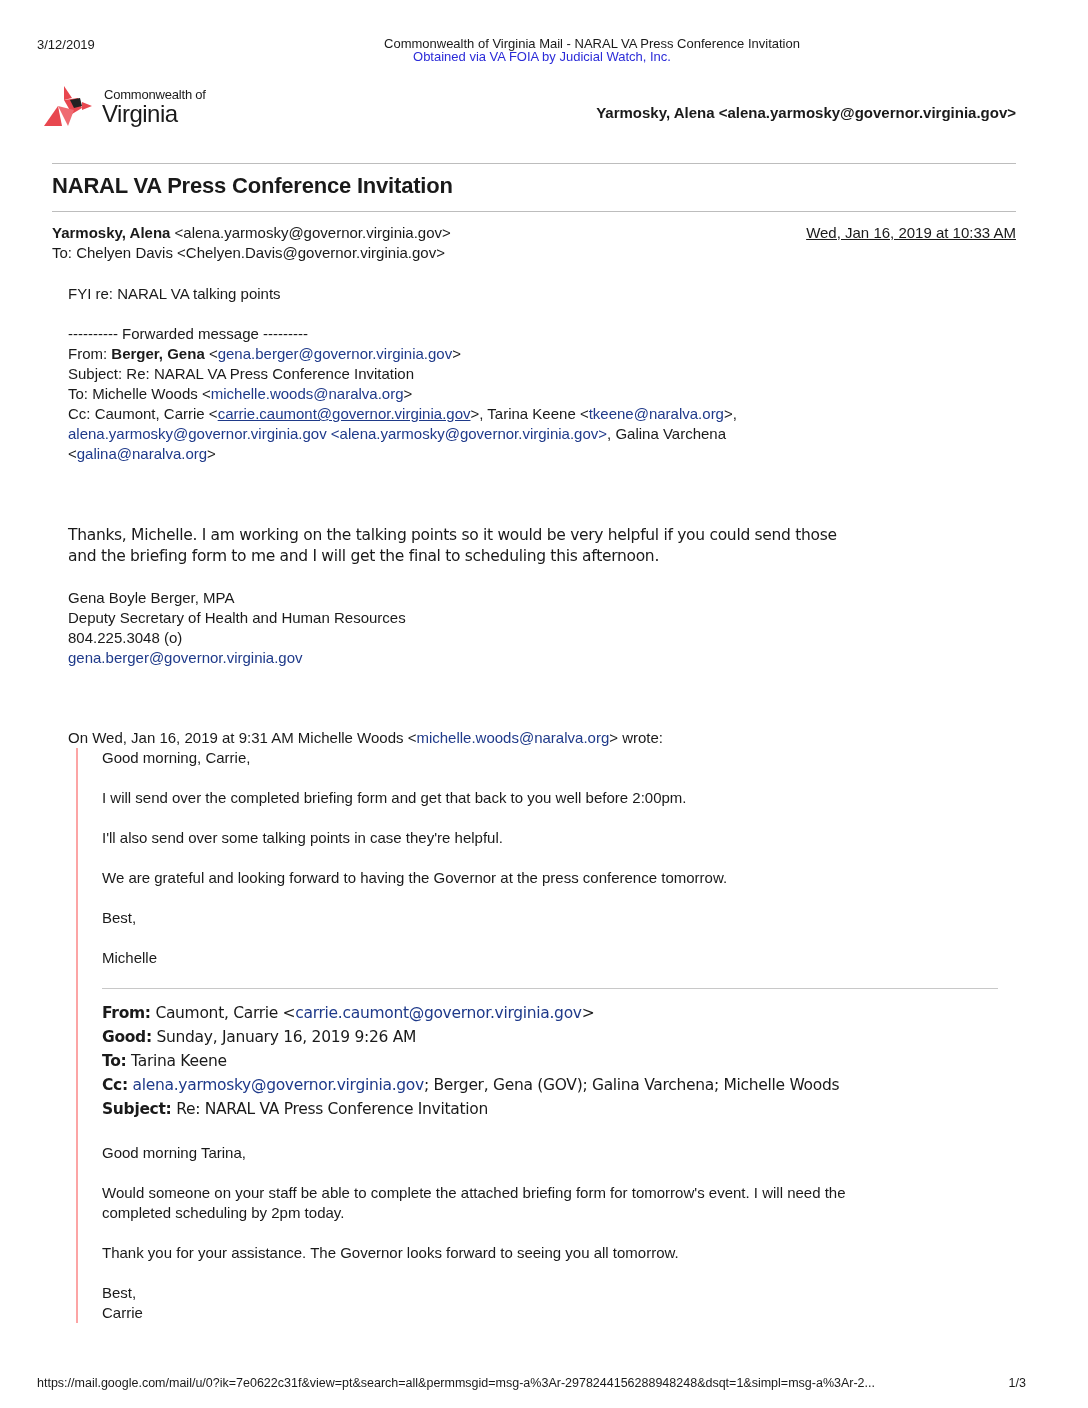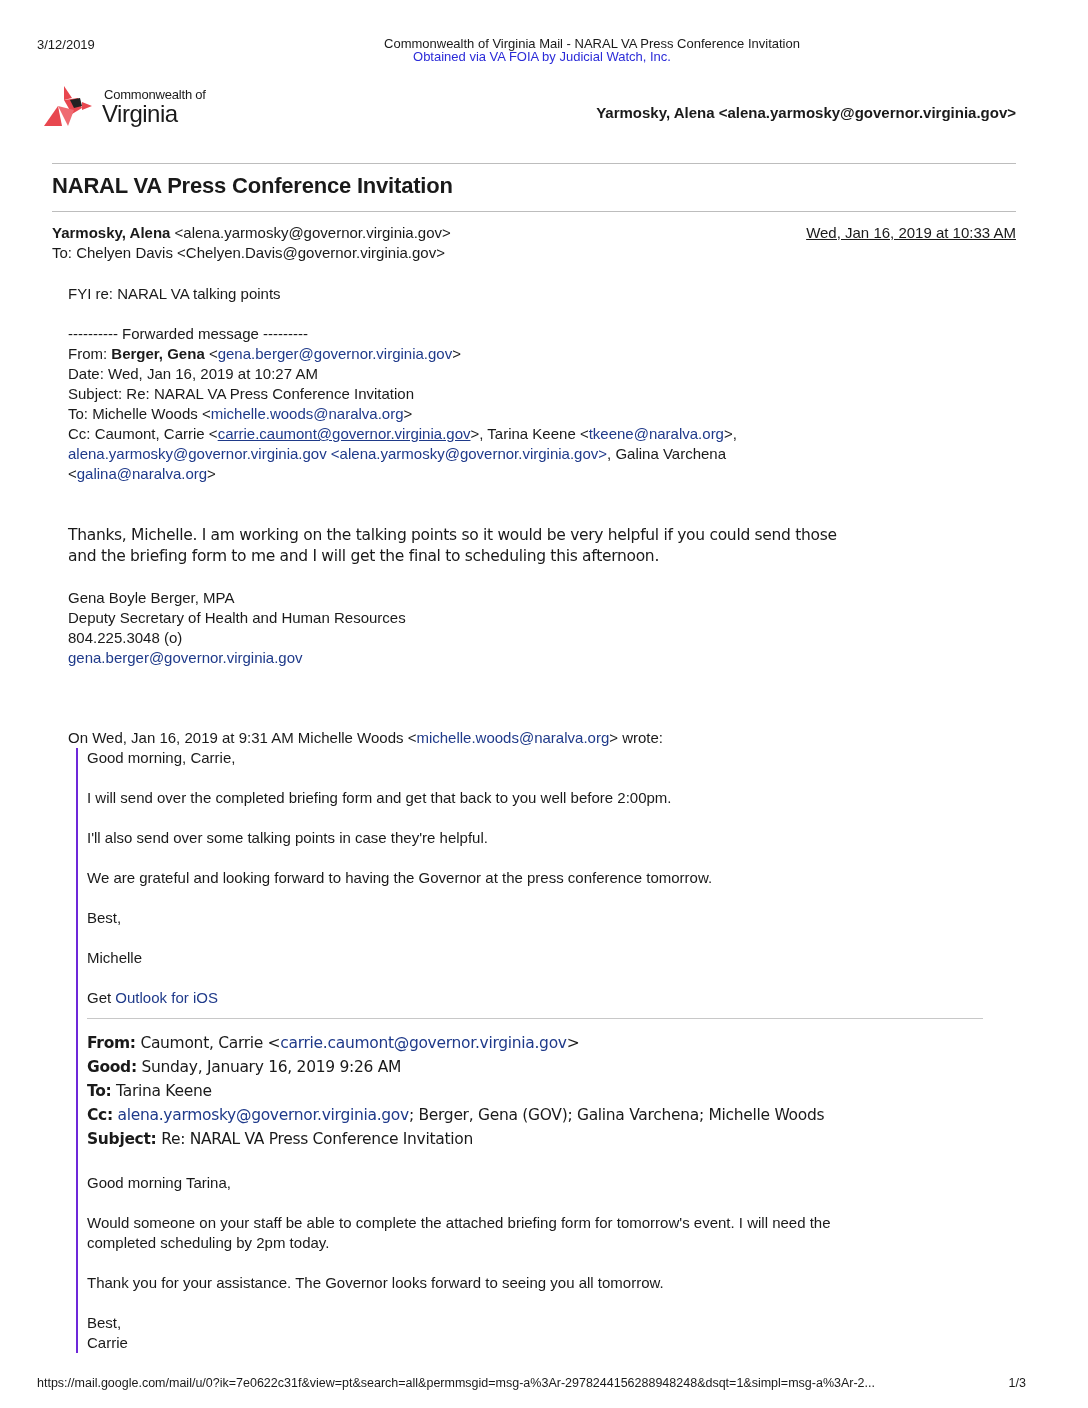--- a/index.html
+++ b/index.html
@@ -14,21 +14,21 @@
   .logo-big { position: absolute; left: 60px; top: 16px; font-size: 24px; font-weight: normal; letter-spacing: -0.5px; }
   .account { right: 72px; top: 104px; font-size: 15px; font-weight: bold; }
   .rule { left: 52px; right: 72px; height: 0; border-top: 1.5px solid #bdbdbd; }
   .subject { left: 52px; top: 173px; font-size: 22px; font-weight: bold; letter-spacing: -0.2px; }
   .hdr { left: 52px; font-size: 15px; }
   .hdr-date { right: 72px; top: 224px; font-size: 15px; text-decoration: underline; }
   .link { color: #1f3a8a; }
   .body-block { left: 68px; font-size: 15px; line-height: 20px; }
   .fwd-lines div { white-space: nowrap; }
   .cal { font-family: "DejaVu Sans", sans-serif; font-size: 15.5px; letter-spacing: -0.3px; }
-  .quote { left: 76px; top: 748px; width: 920px; border-left: 2px solid #6d28d9; padding-left: 9px; font-size: 15px; line-height: 20px; }
+  .quote { left: 76px; top: 748px; width: 920px; border-left: 2px solid #fca5a5; padding-left: 24px; font-size: 15px; line-height: 20px; }
   .quote p { margin: 0 0 20px 0; }
   .q-rule { border-top: 1.5px solid #c8c8c8; margin: 0 0 12px 0; width: 896px; }
   .outlook-hdr { font-size: 15.5px; line-height: 24px; }
   .outlook-hdr b { font-weight: bold; }
   .footer-url { left: 37px; top: 1376px; font-size: 12.5px; }
   .footer-page { right: 62px; top: 1376px; font-size: 12.5px; }
   .underline { text-decoration: underline; }
 </style>
 </head>
 <body>
@@ -63,21 +63,20 @@
 <div class="abs hdr" style="top:244px;">To: Chelyen Davis &lt;Chelyen.Davis@governor.virginia.gov&gt;</div>
 <div class="abs hdr-date">Wed, Jan 16, 2019 at 10:33 AM</div>
 
 <div class="abs body-block" style="top:284px;">FYI re: NARAL VA talking points</div>
 
 <div class="abs body-block fwd-lines" style="top:324px;">
   <div>---------- Forwarded message ---------</div>
   <div>
     <span>From: </span><b>Berger, Gena</b> &lt;<span class="link">gena.berger@governor.virginia.gov</span>&gt;
   </div>
-  <div>Date: Wed, Jan 16, 2019 at 10:27 AM</div>
   <div>Subject: Re: NARAL VA Press Conference Invitation</div>
   <div>
     <span>To: Michelle Woods &lt;</span><span class="link">michelle.woods@naralva.org</span>&gt;
   </div>
   <div>
     <span>Cc: Caumont, Carrie &lt;</span><span class="link underline">carrie.caumont@governor.virginia.gov</span><span>&gt;, Tarina Keene &lt;</span><span class="link">tkeene@naralva.org</span><span>&gt;,</span>
   </div>
   <div>
     <span class="link">alena.yarmosky@governor.virginia.gov &lt;alena.yarmosky@governor.virginia.gov&gt;</span><span>, Galina Varchena</span>
   </div>
@@ -99,23 +98,20 @@
   <span>On Wed, Jan 16, 2019 at 9:31 AM Michelle Woods &lt;</span><span class="link">michelle.woods@naralva.org</span><span>&gt; wrote:</span>
 </div>
 
 <div class="abs quote">
   <p>Good morning, Carrie,</p>
   <p>I will send over the completed briefing form and get that back to you well before 2:00pm.</p>
   <p>I'll also send over some talking points in case they're helpful.</p>
   <p>We are grateful and looking forward to having the Governor at the press conference tomorrow.</p>
   <p>Best,</p>
   <p>Michelle</p>
-  <p style="margin-bottom:10px;">
-    <span>Get </span><span class="link">Outlook for iOS</span>
-  </p>
   <div class="q-rule"></div>
   <div class="outlook-hdr cal">
     <div><b>From:</b><span> Caumont, Carrie &lt;</span><span class="link">carrie.caumont@governor.virginia.gov</span>&gt;</div>
     <div><b>Good:</b><span> Sunday, January 16, 2019 9:26 AM</span></div>
     <div><b>To:</b><span> Tarina Keene</span></div>
     <div><b>Cc:</b> <span class="link">alena.yarmosky@governor.virginia.gov</span><span>; Berger, Gena (GOV); Galina Varchena; Michelle Woods</span></div>
     <div><b>Subject:</b><span> Re: NARAL VA Press Conference Invitation</span></div>
   </div>
   <div style="height:22px;"></div>
   <p>Good morning Tarina,</p>

